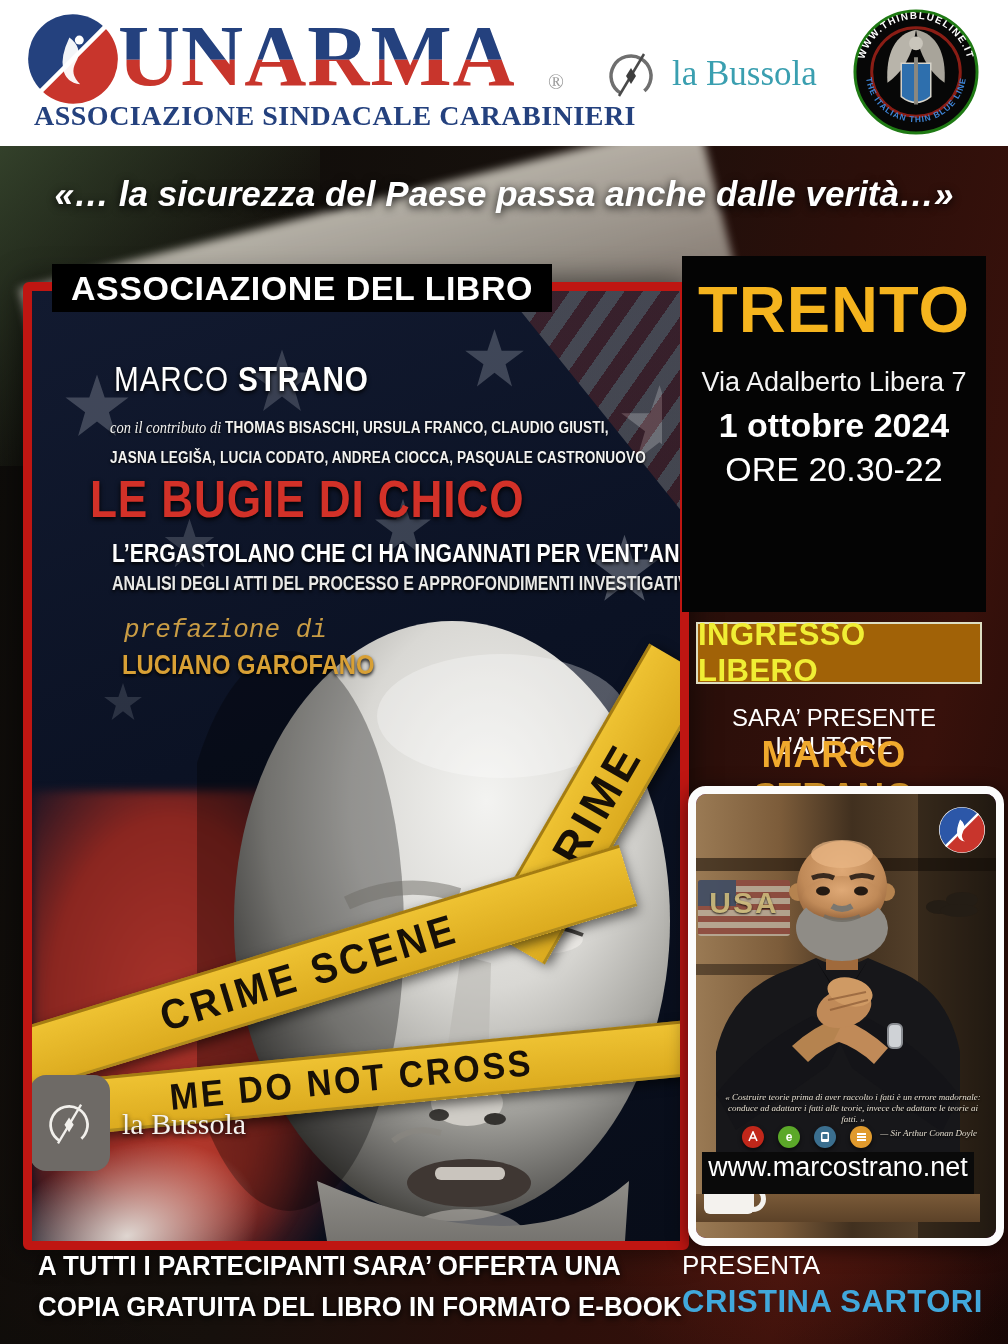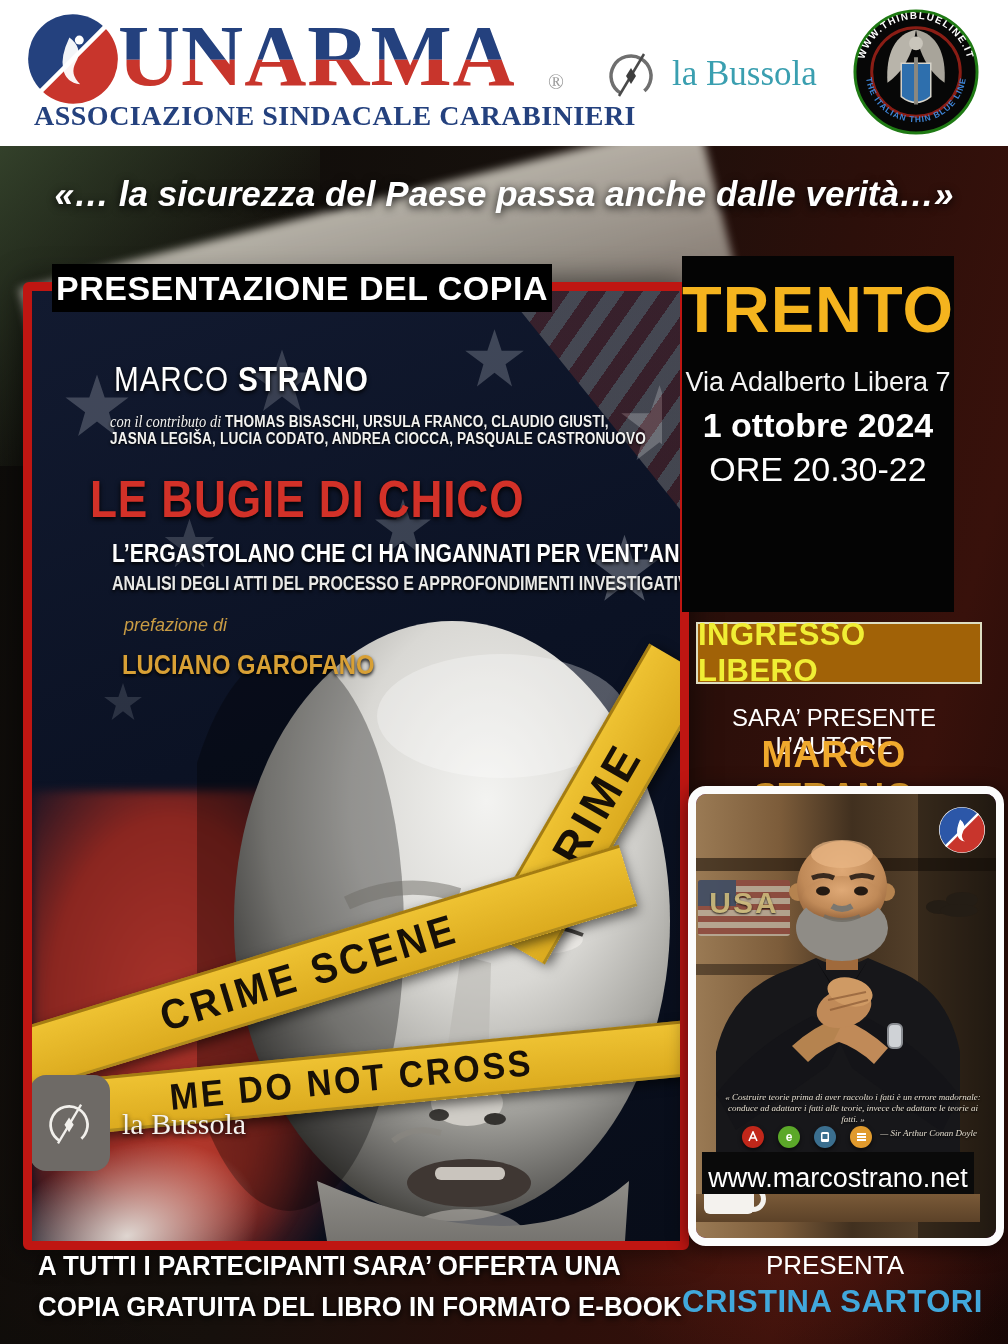--- a/index.html
+++ b/index.html
@@ -60,44 +60,44 @@
     background:radial-gradient(ellipse at 42% 42%,#a8322a 0%,#8a2620 45%,rgba(90,20,15,0) 78%);filter:blur(5px);}
   .red-drape2{position:absolute;left:55px;top:750px;width:220px;height:240px;
     background:radial-gradient(closest-side,#b5392c,rgba(130,30,20,0));filter:blur(4px);}
   .white-fabric{position:absolute;left:-40px;top:855px;width:270px;height:180px;transform:rotate(-18deg);
     background:radial-gradient(closest-side,#eceae4,rgba(210,206,198,0));opacity:.9;}
   .face-svg{position:absolute;left:165px;top:330px;width:500px;height:640px;}
 
   .cond{display:inline-block;transform:scaleX(.85);transform-origin:left center;white-space:nowrap;}
   .cover-author{position:absolute;left:82px;top:68px;color:#fff;font-size:35px;letter-spacing:1px;text-shadow:0 2px 5px #000;}
   .cover-author b{font-weight:bold;}
-  .contrib{position:absolute;left:78px;top:122px;width:500px;color:#f2f2f0;font-size:16px;line-height:17px;text-shadow:0 1px 3px #000;}
+  .contrib{position:absolute;left:78px;top:122px;width:500px;color:#f2f2f0;font-size:16px;line-height:30px;text-shadow:0 1px 3px #000;}
   .contrib .intro{font-family:"Liberation Serif",serif;font-style:italic;font-weight:normal;font-size:17px;}
   .contrib b{letter-spacing:.2px;}
   .cover-title{position:absolute;left:58px;top:178px;color:#d23128;font-size:52px;font-weight:bold;letter-spacing:1px;text-shadow:0 2px 6px #000;}
   .cover-sub1{position:absolute;left:80px;top:248px;color:#fff;font-size:25px;font-weight:bold;text-shadow:0 2px 4px #000;}
   .cover-sub2{position:absolute;left:80px;top:281px;color:#e8e8e6;font-size:20px;font-weight:bold;text-shadow:0 2px 4px #000;}
-  .preface-intro{position:absolute;left:92px;top:324px;color:#c99c44;font-family:Liberation Sans, sans-serif;font-style:italic;font-size:18px;}
+  .preface-intro{position:absolute;left:92px;top:324px;color:#c99c44;font-family:Liberation Mono, monospace;font-style:italic;font-size:26px;}
   .preface-author{position:absolute;left:90px;top:358px;color:#d8a035;font-size:28px;font-weight:bold;text-shadow:0 2px 4px #000;}
 
   .tape{position:absolute;background:linear-gradient(180deg,#eec232 0%,#dcab1f 100%);
     border-top:3px solid rgba(80,55,0,.4);border-bottom:3px solid rgba(80,55,0,.4);
     display:flex;align-items:center;justify-content:center;color:#171007;font-weight:bold;
     box-shadow:0 5px 12px rgba(0,0,0,.55);z-index:3;}
   .tape-crime{left:-30px;top:646px;width:640px;height:58px;transform:rotate(-17deg);font-size:42px;letter-spacing:4px;}
   .tape-cross{left:-30px;top:760px;width:730px;height:50px;transform:rotate(-5.5deg);font-size:37px;letter-spacing:3px;}
   .tape-rime{left:400px;top:478px;width:330px;height:64px;transform:rotate(-60deg);font-size:46px;letter-spacing:4px;}
 
   .publisher-box{position:absolute;left:-2px;top:784px;width:80px;height:96px;background:#6e6a66;
     border-radius:16px;display:flex;align-items:center;justify-content:center;z-index:4;}
   .publisher-label{position:absolute;left:90px;top:816px;color:#f4f2ee;font-family:"Liberation Serif",serif;
     font-size:30px;text-shadow:0 2px 5px rgba(0,0,0,.8);z-index:4;}
 
   
-  .event-box{position:absolute;left:682px;top:256px;width:272px;height:356px;background:#040404;z-index:4;
+  .event-box{position:absolute;left:682px;top:256px;width:304px;height:356px;background:#040404;z-index:4;
     display:flex;flex-direction:column;align-items:center;text-align:center;}
   .ev-city{margin-top:16px;font-size:65px;font-weight:bold;color:#f5b41e;letter-spacing:1px;}
   .ev-venue{margin-top:24px;font-size:48px;font-weight:bold;color:#cfe3c8;}
   .ev-address{margin-top:20px;font-size:27px;color:#f4f4f4;}
   .ev-date{margin-top:8px;font-size:34px;font-weight:bold;color:#fff;}
   .ev-time{margin-top:5px;font-size:34px;color:#fff;}
 
   .entry-box{position:absolute;left:696px;top:622px;width:282px;height:58px;background:#a16207;z-index:4;
     border:2px solid #dedec2;display:flex;align-items:center;justify-content:center;
     color:#f0ee34;font-size:31px;font-weight:bold;letter-spacing:.5px;}
@@ -126,29 +126,29 @@
     font-family:"Liberation Serif",serif;font-style:italic;font-size:9px;line-height:11px;z-index:3;text-shadow:0 1px 2px #000;margin-left:15px;}
   .photo-quote .attr{display:block;text-align:right;padding-right:10px;margin-top:3px;}
   .icons-row{position:absolute;left:46px;top:332px;display:flex;gap:14px;z-index:3;}
   .icons-row .ic{width:22px;height:22px;border-radius:50%;display:flex;align-items:center;justify-content:center;
     color:#fff;font-size:12px;font-weight:bold;box-shadow:0 2px 4px rgba(0,0,0,.6);}
   .ic-pdf{background:#c1271a;}
   .ic-epub{background:#5ba829;}
   .ic-kindle{background:#3b6f8f;}
   .ic-book{background:#e09a2d;}
   .url-bar{position:absolute;left:6px;top:358px;width:272px;height:42px;background:#0a0a0a;z-index:4;
-    display:flex;align-items:flex-end;justify-content:center;color:#fff;font-size:27px;}
+    display:flex;align-items:flex-start;justify-content:center;color:#fff;font-size:27px;}
   .desk{position:absolute;left:0;top:400px;width:284px;height:28px;background:linear-gradient(180deg,#7a5a38,#5c4228);}
   .mug{position:absolute;left:8px;top:-16px;width:50px;height:36px;background:#f4f2ee;border-radius:6px;}
   .mug::after{content:"";position:absolute;right:-12px;top:8px;width:16px;height:16px;border:5px solid #f4f2ee;border-radius:50%;}
 
   
   .offer{position:absolute;left:38px;top:1246px;z-index:5;color:#fff;font-weight:bold;font-size:27px;line-height:41px;
     transform:scaleX(.96);transform-origin:left center;text-shadow:0 2px 6px #000;white-space:nowrap;}
-  .presenter-label{position:absolute;left:682px;top:1250px;width:306px;text-align:center;color:#fff;font-size:26px;z-index:5;}
+  .presenter-label{position:absolute;left:682px;top:1250px;width:306px;color:#fff;font-size:26px;z-index:5;}
   .presenter-name{position:absolute;left:682px;top:1284px;width:306px;color:#41a8dc;
     font-size:31px;font-weight:bold;z-index:5;letter-spacing:.5px;}
 </style>
 </head>
 <body>
 
 <div class="header">
   <svg class="unarma-logo" viewBox="0 0 100 100">
     <path d="M85,15 A49.5,49.5 0 1 0 15,85 Z" fill="#24417e"></path>
     <path d="M85,15 A49.5,49.5 0 1 1 15,85 Z" fill="#c8352c"></path>
@@ -193,21 +193,21 @@
 </div>
 
 <div class="art">
   <div class="green-wedge"></div>
   <div class="light-band"></div>
   <div class="red-glow"></div>
 </div>
 
 <div class="main-quote">«… la sicurezza del Paese passa anche dalle verità…»</div>
 
-<div class="banner">PRESENTAZIONE DEL COPIA</div>
+<div class="banner">ASSOCIAZIONE DEL LIBRO</div>
 
 <div class="frame">
   <div class="cover">
 
     <svg class="stars-svg" viewBox="0 0 630 932">
       <defs>
         <symbol id="star" viewBox="0 0 100 100">
           <polygon points="50,5 61,38 95,38 67,59 77,93 50,72 23,93 33,59 5,38 39,38"></polygon>
         </symbol>
       </defs>

